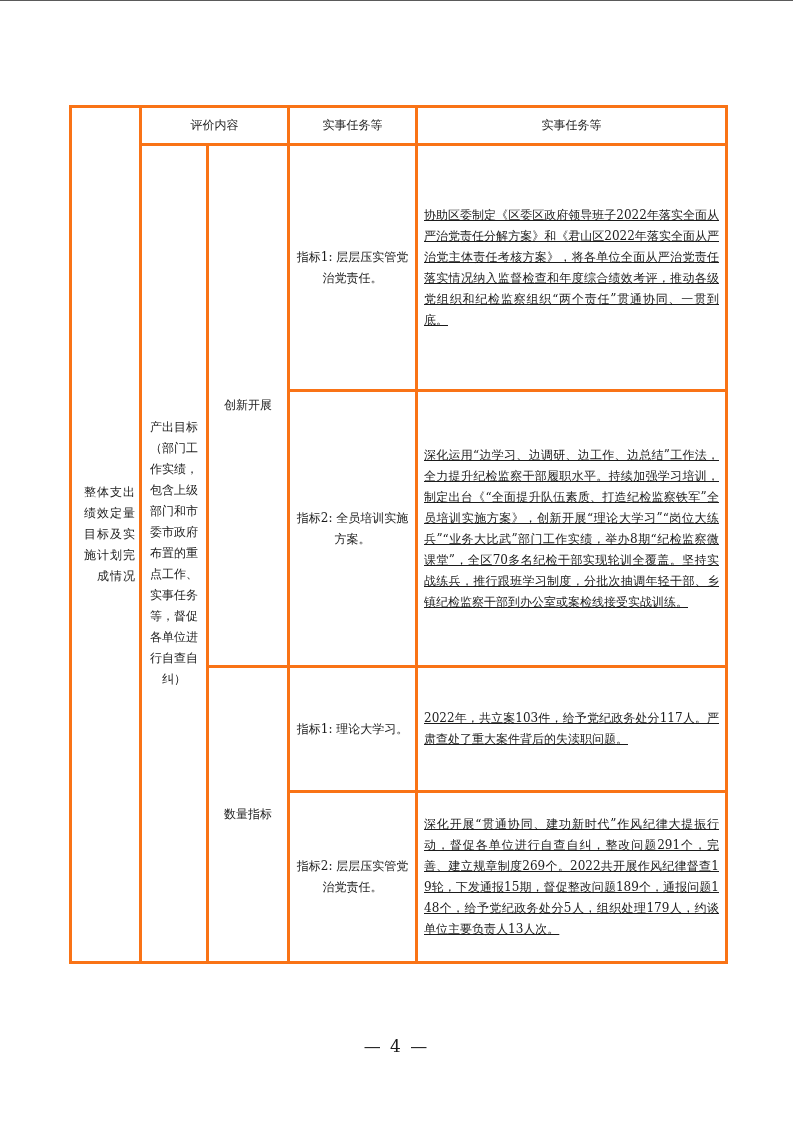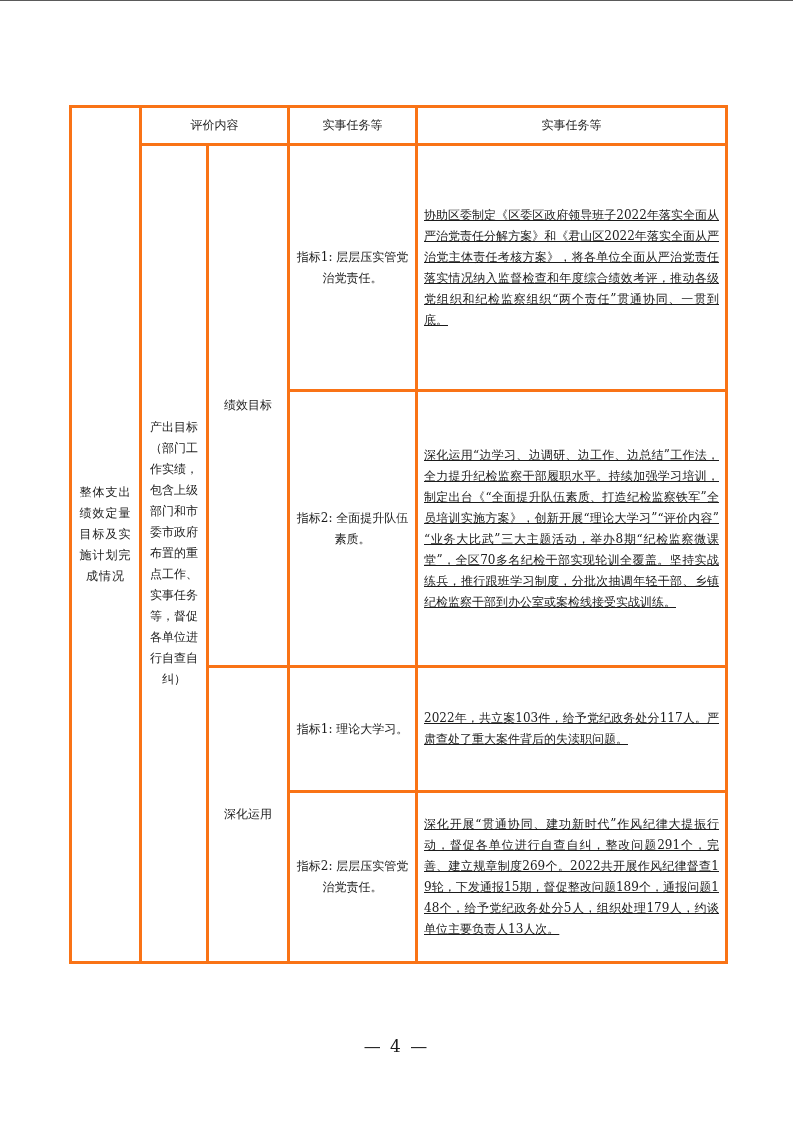--- a/index.html
+++ b/index.html
@@ -42,21 +42,21 @@
   tr.hdr { height: 38px; }
   tr.rowA { height: 246px; }
   tr.rowB { height: 276px; }
   tr.rowC { height: 125px; }
   tr.rowD { height: 171px; }
   td.center {
     text-align: center;
     padding: 2px 3px;
   }
   td.side-label {
-    text-align: center;
+    text-align: right;
     padding: 2px 3px;
     letter-spacing: 1px;
   }
   td.target {
     text-align: center;
     padding: 3px 4px;
   }
   td.completion {
     text-align: justify;
     text-justify: inter-ideograph;
@@ -90,30 +90,30 @@
     </colgroup>
     <tbody>
         <tr class="hdr">
       <td class="side-label" rowspan="5">整体支出绩效定量目标及实施计划完成情况</td>
       <td class="center" colspan="2">评价内容</td>
       <td class="center">实事任务等</td>
       <td class="center">实事任务等</td>
     </tr>
     <tr class="rowA">
       <td class="center" rowspan="4">产出目标（部门工作实绩，包含上级部门和市委市政府布置的重点工作、实事任务等，督促各单位进行自查自纠）</td>
-      <td class="center" rowspan="2">绩效目标</td>
+      <td class="center" rowspan="2">创新开展</td>
       <td class="target">指标1: 层层压实管党治党责任。</td>
       <td class="completion">协助区委制定《区委区政府领导班子2022年落实全面从严治党责任分解方案》和《君山区2022年落实全面从严治党主体责任考核方案》，将各单位全面从严治党责任落实情况纳入监督检查和年度综合绩效考评，推动各级党组织和纪检监察组织“两个责任”贯通协同、一贯到底。</td>
     </tr>
     <tr class="rowB">
-      <td class="target">指标2: 全面提升队伍素质。</td>
-      <td class="completion">深化运用“边学习、边调研、边工作、边总结”工作法，全力提升纪检监察干部履职水平。持续加强学习培训，制定出台《“全面提升队伍素质、打造纪检监察铁军”全员培训实施方案》，创新开展“理论大学习”“评价内容”“业务大比武”三大主题活动，举办8期“纪检监察微课堂”，全区70多名纪检干部实现轮训全覆盖。坚持实战练兵，推行跟班学习制度，分批次抽调年轻干部、乡镇纪检监察干部到办公室或案检线接受实战训练。</td>
+      <td class="target">指标2: 全员培训实施方案。</td>
+      <td class="completion">深化运用“边学习、边调研、边工作、边总结”工作法，全力提升纪检监察干部履职水平。持续加强学习培训，制定出台《“全面提升队伍素质、打造纪检监察铁军”全员培训实施方案》，创新开展“理论大学习”“岗位大练兵”“业务大比武”部门工作实绩，举办8期“纪检监察微课堂”，全区70多名纪检干部实现轮训全覆盖。坚持实战练兵，推行跟班学习制度，分批次抽调年轻干部、乡镇纪检监察干部到办公室或案检线接受实战训练。</td>
     </tr>
     <tr class="rowC">
-      <td class="center" rowspan="2">深化运用</td>
+      <td class="center" rowspan="2">数量指标</td>
       <td class="target">指标1: 理论大学习。</td>
       <td class="completion">2022年，共立案103件，给予党纪政务处分117人。严肃查处了重大案件背后的失渎职问题。</td>
     </tr>
     <tr class="rowD">
       <td class="target">指标2: 层层压实管党治党责任。</td>
       <td class="completion">深化开展“贯通协同、建功新时代”作风纪律大提振行动，督促各单位进行自查自纠，整改问题291个，完善、建立规章制度269个。2022共开展作风纪律督查19轮，下发通报15期，督促整改问题189个，通报问题148个，给予党纪政务处分5人，组织处理179人，约谈单位主要负责人13人次。</td>
     </tr>
   </tbody>
     </table>
 

